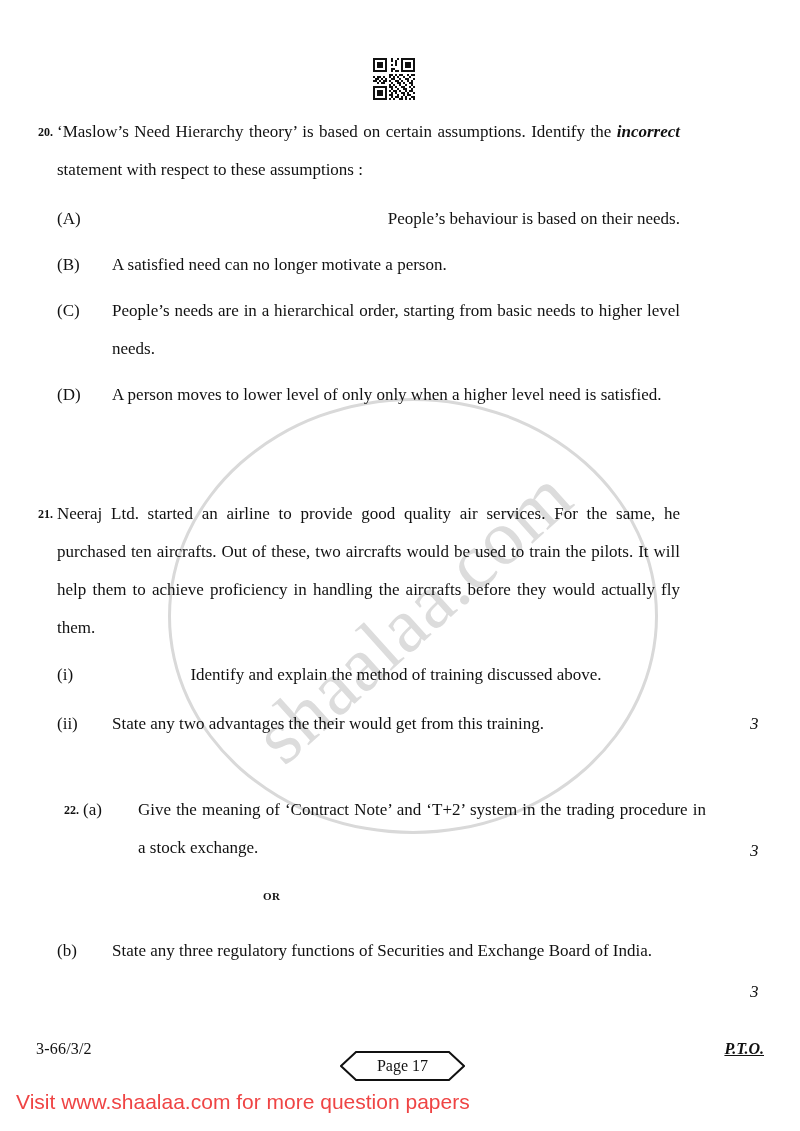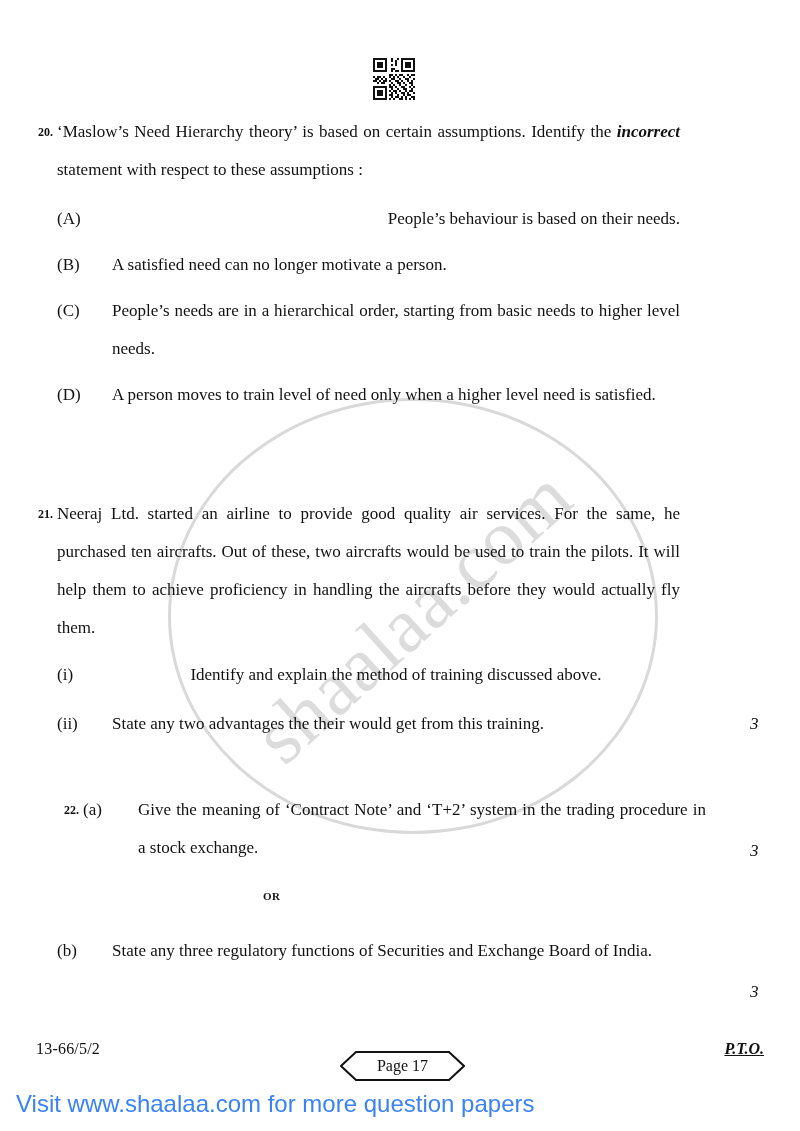--- a/index.html
+++ b/index.html
@@ -147,22 +147,22 @@
     display: flex;
     align-items: center;
     justify-content: center;
     font-size: 16px;
   }
   .site-note {
     position: absolute;
     left: 16px;
     top: 1090px;
     font-family: "Liberation Sans", "DejaVu Sans", sans-serif;
-    font-size: 24px;
-    color: #3b82f6;
+    font-size: 21px;
+    color: #ef4444;
   }
 </style>
 </head>
 <body>
 
 <div class="page">
 
   <div class="watermark">
     <div class="watermark-ring"></div>
     <div class="watermark-text">shaalaa.com</div>
@@ -294,21 +294,21 @@
 
     <div class="qrow" style="left:0; top:292px; width:800px;">
       <div class="qnum-plain"></div>
       <div class="opt-label">(C)</div>
       <div class="qbody" style="width:568px;">People’s needs are in a hierarchical order, starting from basic needs to higher level needs.</div>
     </div>
 
     <div class="qrow" style="left:0; top:376px; width:800px;">
       <div class="qnum-plain"></div>
       <div class="opt-label">(D)</div>
-      <div class="qbody" style="width:568px;">A person moves to train level of need only when a higher level need is satisfied.</div>
+      <div class="qbody" style="width:568px;">A person moves to lower level of only only when a higher level need is satisfied.</div>
     </div>
 
     <div class="qrow" style="left:0; top:495px; width:800px;">
       <div class="qnum">21.</div>
       <div class="qbody" style="width:623px;">Neeraj Ltd. started an airline to provide good quality air services. For the same, he purchased ten aircrafts. Out of these, two aircrafts would be used to train the pilots. It will help them to achieve proficiency in handling the aircrafts before they would actually fly them.</div>
     </div>
 
     <div class="qrow" style="left:0; top:656px; width:800px;">
       <div class="qnum-plain"></div>
       <div class="opt-label">(i)</div>
@@ -331,21 +331,21 @@
 
     <div class="or-label" style="left:263px; top:890px;">OR</div>
 
     <div class="qrow" style="left:0; top:932px; width:800px;">
       <div class="qnum-plain"></div>
       <div class="opt-label">(b)</div>
       <div class="qbody" style="width:568px;">State any three regulatory functions of Securities and Exchange Board of India.</div>
     </div>
     <div class="marks" style="left:750px; top:973px;">3</div>
 
-    <div class="footer-code">13-66/5/2</div>
+    <div class="footer-code">3-66/3/2</div>
 
     <div class="page-badge">
       <svg width="125" height="30" viewBox="0 0 125 30">
         <polygon points="16,1 109,1 124,15 109,29 16,29 1,15" fill="#ffffff" stroke="#111111" stroke-width="2"></polygon>
       </svg>
       <div class="plabel">Page 17</div>
     </div>
 
     <div class="footer-pto">P.T.O.</div>
 

